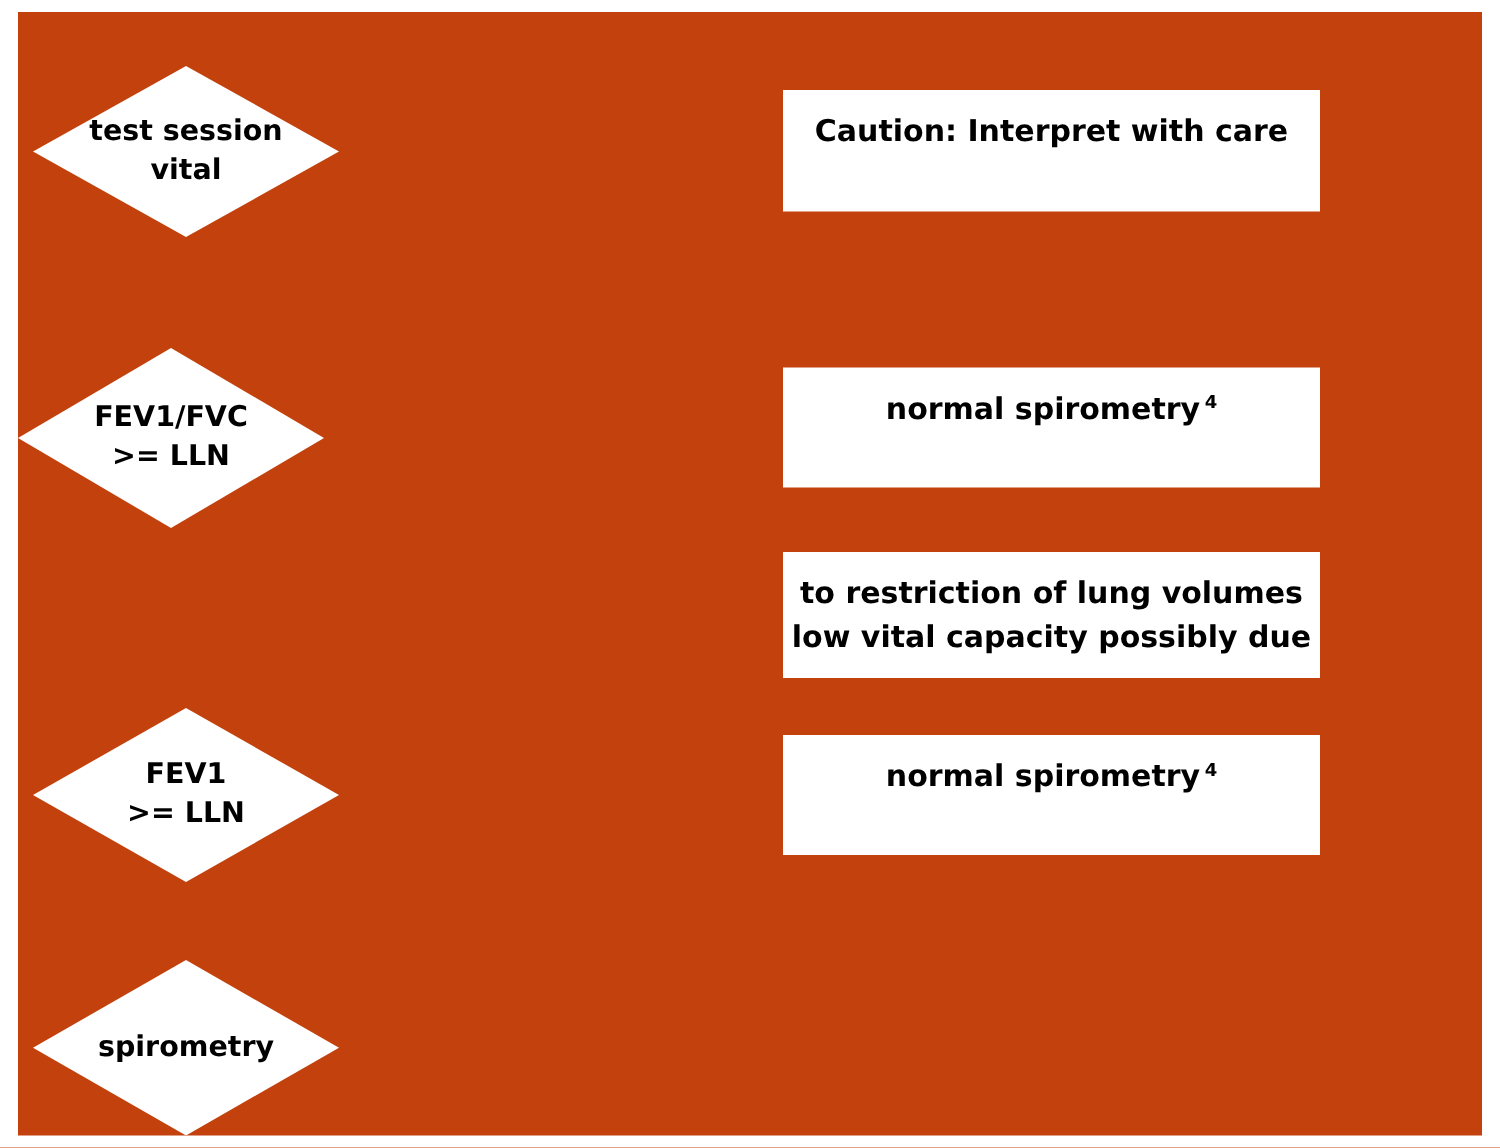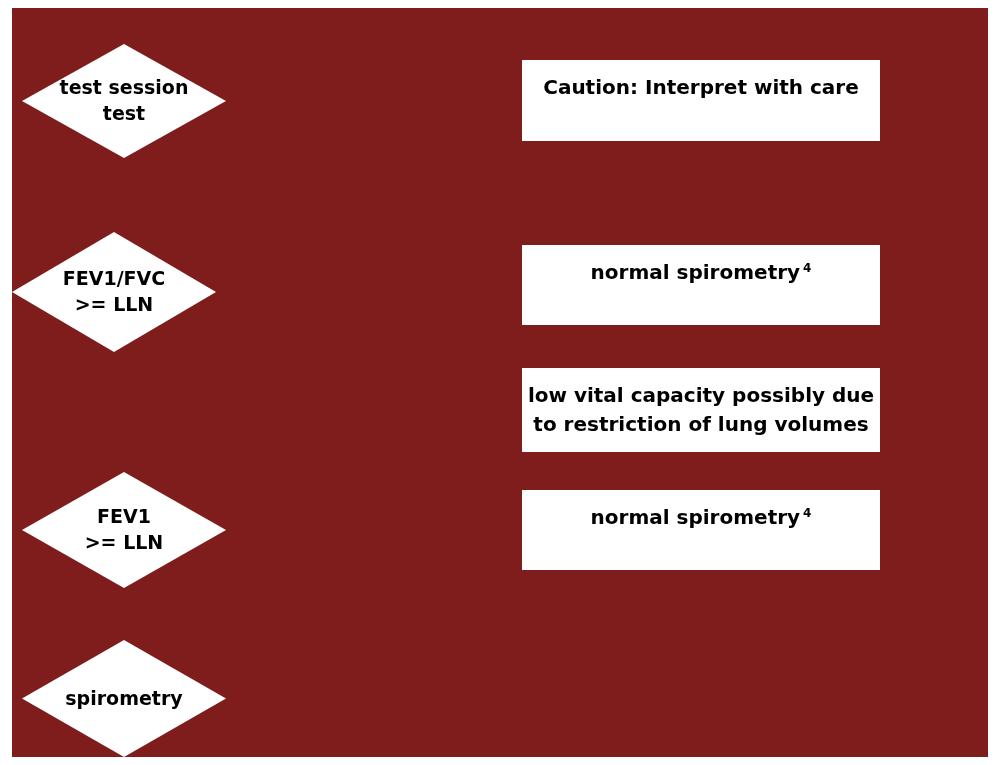--- a/index.html
+++ b/index.html
@@ -9,21 +9,21 @@
     position: relative;
     background: #ffffff;
     font-family: "DejaVu Sans", "Liberation Sans", sans-serif;
   }
   .canvas {
     position: absolute;
     left: 12px;
     top: 8px;
     width: 976px;
     height: 749px;
-    background: #7f1d1d;
+    background: #c2410c;
     overflow: hidden;
   }
   .node {
     position: absolute;
     background: #ffffff;
     color: #000000;
     font-weight: 700;
     text-align: center;
   }
   .diamond {
@@ -54,21 +54,21 @@
     margin-left: 3px;
   }
 </style>
 </head>
 <body>
 
 <div class="canvas">
 
   <div class="node diamond" style="left:10px; top:36px; width:204px; height:114px;">
     <span class="label-line">test session</span>
-    <span class="label-line">test</span>
+    <span class="label-line">vital</span>
   </div>
 
   <div class="node diamond" style="left:0; top:224px; width:204px; height:120px;">
     <span class="label-line">FEV1/FVC</span>
     <span class="label-line">&gt;= LLN</span>
   </div>
 
 
   <div class="node diamond" style="left:10px; top:464px; width:204px; height:116px;">
     <span class="label-line">FEV1</span>
@@ -81,22 +81,22 @@
 
   <div class="node outcome" style="left:510px; top:52px; width:358px; height:81px;">
     <span class="outcome-label">Caution: Interpret with care</span>
   </div>
 
   <div class="node outcome" style="left:510px; top:237px; width:358px; height:80px;">
     <span class="outcome-label"><span>normal spirometry</span><span class="sup">4</span></span>
   </div>
 
   <div class="node outcome" style="left:510px; top:360px; width:358px; height:84px;">
+    <span class="outcome-label">to restriction of lung volumes</span>
     <span class="outcome-label">low vital capacity possibly due</span>
-    <span class="outcome-label">to restriction of lung volumes</span>
   </div>
 
   <div class="node outcome" style="left:510px; top:482px; width:358px; height:80px;">
     <span class="outcome-label"><span>normal spirometry</span><span class="sup">4</span></span>
   </div>
 
 
 </div>
 
 </body></html>

